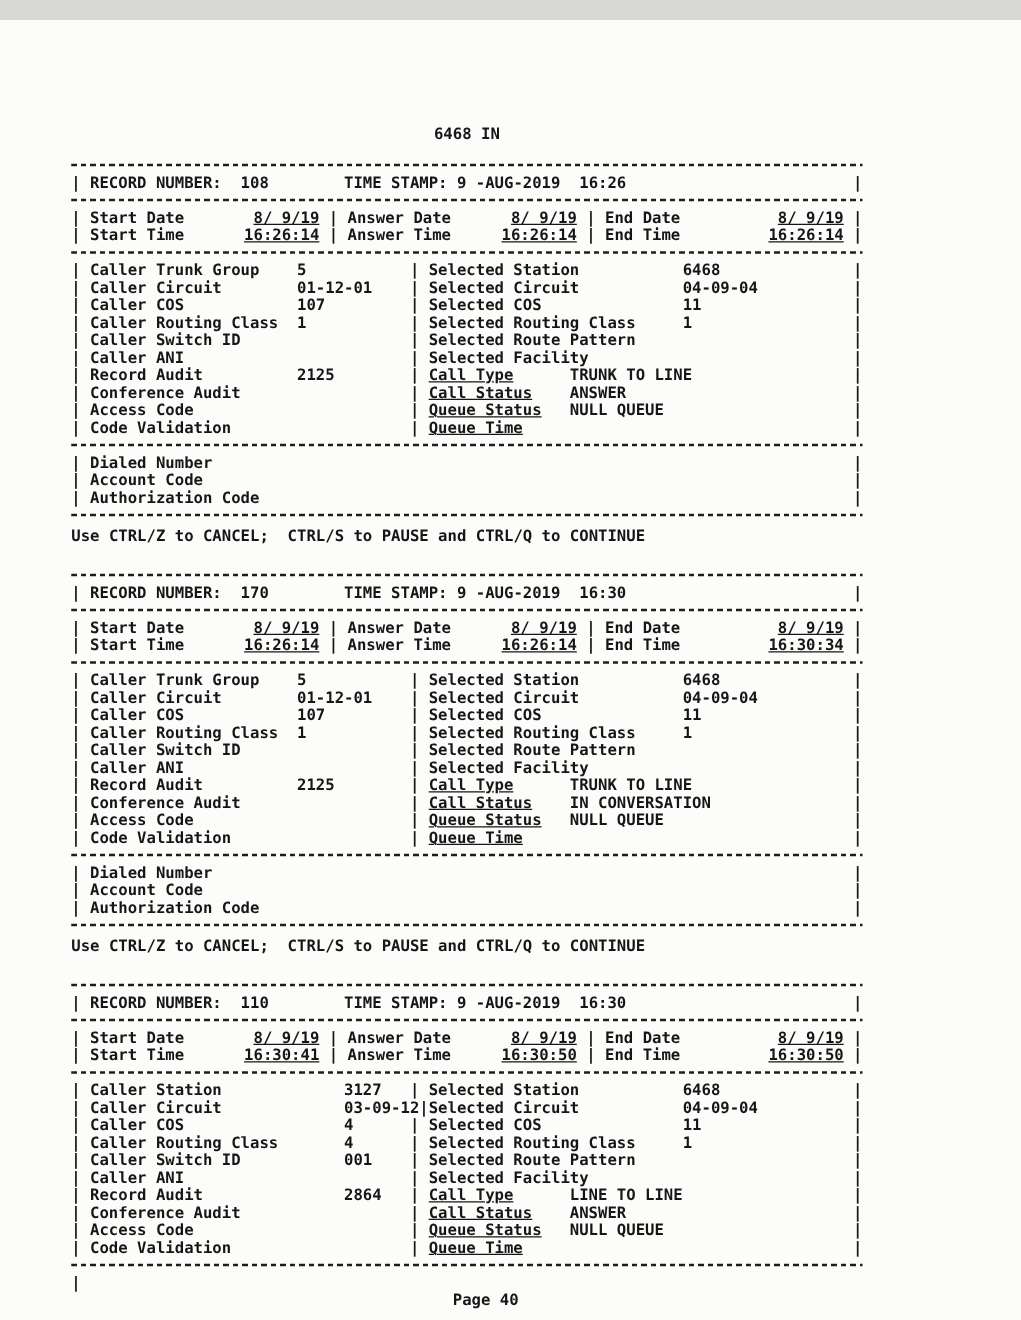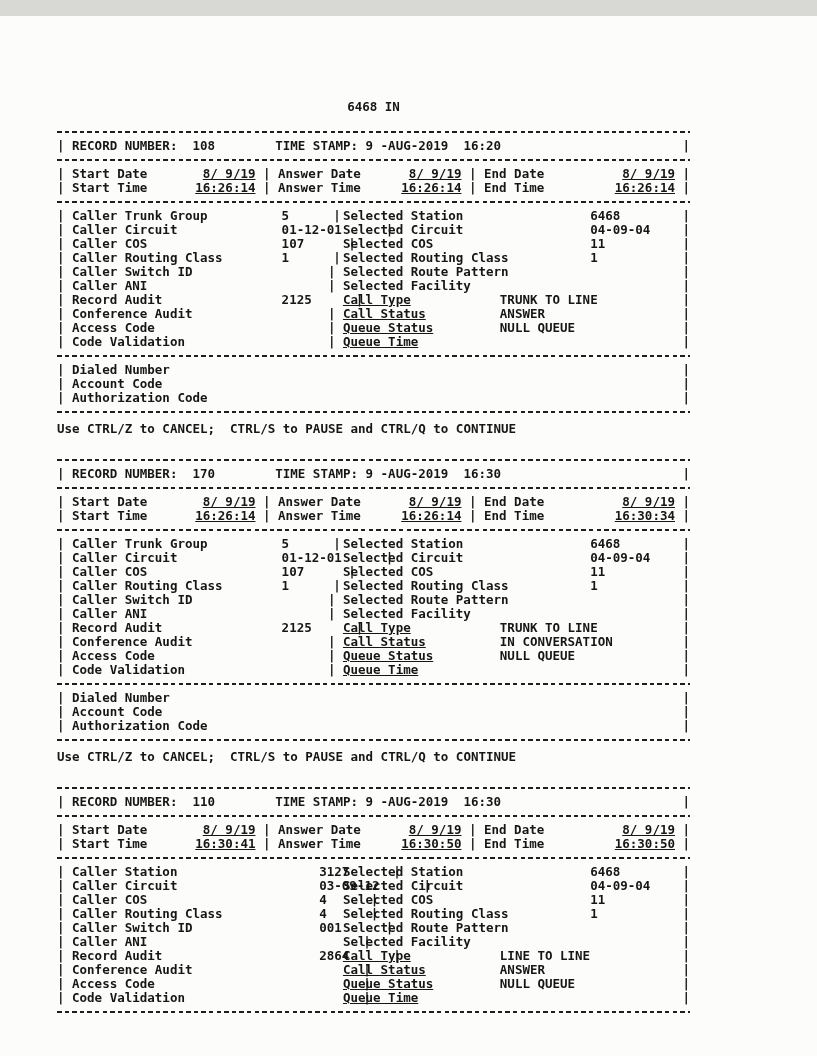--- a/index.html
+++ b/index.html
@@ -45,21 +45,21 @@
   .ts-value{margin-left:1ch;}
 
   
   .dcell{flex:1 1 0;display:flex;min-width:0;}
   .dcell:not(:first-child){padding-left:1ch;}
   .dcell::after{content:"|";}
   .dcell:last-child::after{content:"";}
   .dcell .val{margin-left:auto;padding-right:1ch;text-decoration:underline;}
 
   
-  .crow .cell{display:flex;gap:44px;}
+  .crow .cell{display:flex;}
   .crow .left{width:35ch;flex-shrink:0;}
   .crow .left .lbl{width:var(--lw,22ch);flex-shrink:0;}
   .crow .left::after{content:"|";margin-left:auto;}
   .crow .right{flex:1;padding-left:1ch;min-width:0;align-items:flex-end;}
   .crow .right .lbl{width:27ch;flex-shrink:0;}
   .caller-rows .crow:nth-child(n+7) .right .lbl{width:15ch;text-decoration:underline;}
 
   .note{
     height:14px;
     margin:3px 0 17px 0;
@@ -78,21 +78,21 @@
 
 <div class="page">
   <div class="doc-title">6468 IN</div>
   <div id="records">
       <section class="record" style="--lw: 22ch;">
     <div class="hr"></div>
     <div class="row header-row">
       <span class="rn-label">RECORD NUMBER:</span>
       <span class="rn-value">108</span>
       <span class="ts-label">TIME STAMP:</span>
-      <span class="ts-value">9 -AUG-2019  16:20</span>
+      <span class="ts-value">9 -AUG-2019  16:26</span>
     </div>
     <div class="hr"></div>
     <div class="row dates">
       <span class="dcell">
         <span class="lbl">Start Date</span>
         <span class="val">8/ 9/19</span>
       </span>
       <span class="dcell">
         <span class="lbl">Answer Date</span>
         <span class="val">8/ 9/19</span>
@@ -350,13 +350,16 @@
           </div>
           <div class="row crow">
             <span class="cell left"><span class="lbl">Code Validation</span><span class="val"></span></span>
             <span class="cell right"><span class="lbl">Queue Time</span><span class="val"></span></span>
           </div>
         </div>
     <div class="hr"></div>
 
   </section>
     </div>
+  <div class="pagefoot">
+    <span>Page 40</span>
+  </div>
 </div>
 
 </body></html>

